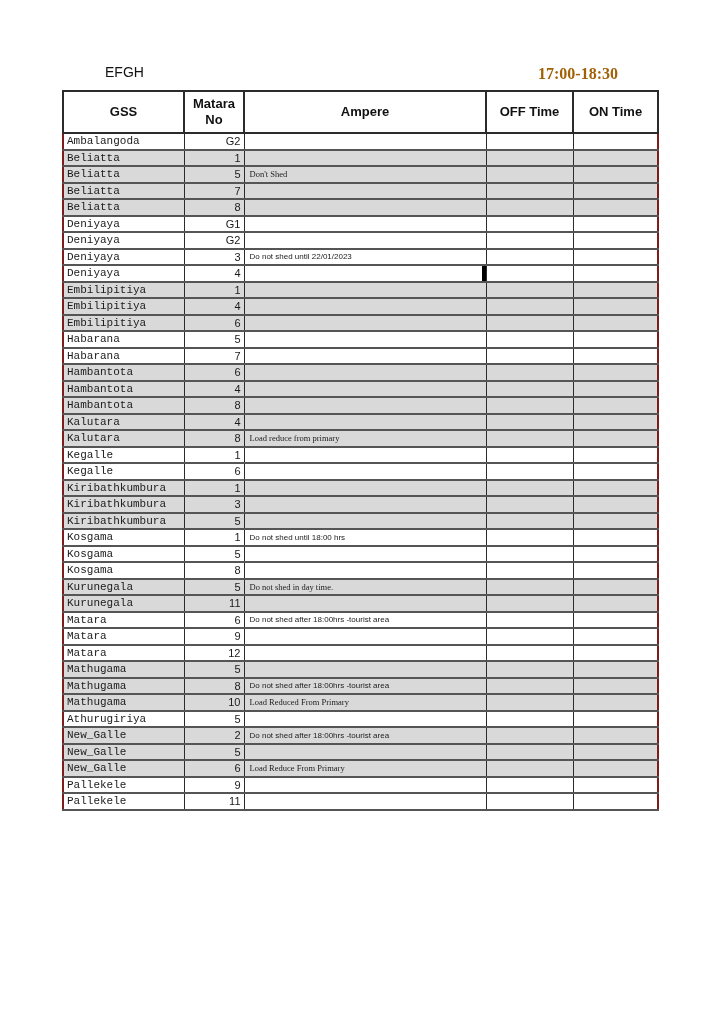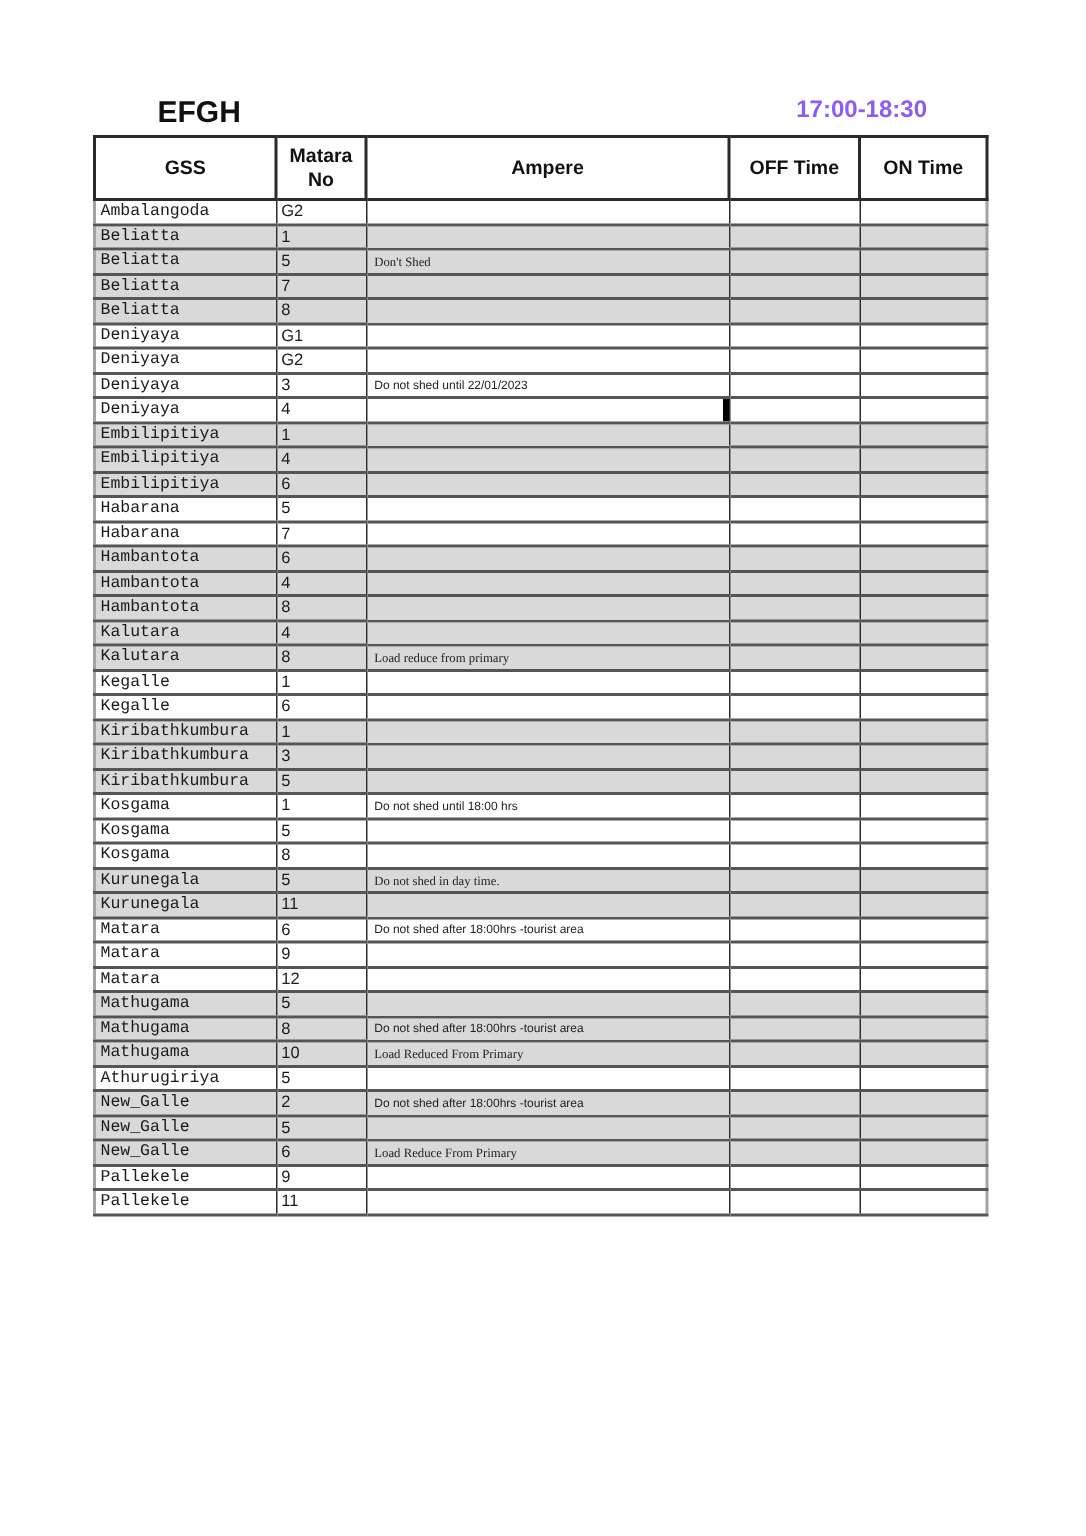--- a/index.html
+++ b/index.html
@@ -1,32 +1,32 @@
 <!DOCTYPE html>
 <html><head>
 <meta charset="utf-8">
 <style>
   * { margin: 0; padding: 0; box-sizing: border-box; }
   html, body { width: 724px; height: 1024px; background: #ffffff; }
   body { font-family: "Liberation Sans", sans-serif; color: #1a1a1a; position: relative; }
 
   .page-title {
     position: absolute; left: 105px; top: 64px;
-    font-size: 20px; font-weight: bold; letter-spacing: 0px; color: #111;
+    font-size: 14px; font-weight: normal; letter-spacing: 0px; color: #111;
   }
   .time-range {
     position: absolute; right: 106px; top: 65px;
-    font-size: 16px; font-weight: bold; color: #8b5cf6;
+    font-size: 16px; font-weight: bold; color: #a16207; font-family: Liberation Serif, serif;
   }
 
   table.schedule {
     position: absolute; left: 62px; top: 90px;
     width: 595px; table-layout: fixed;
     border-collapse: collapse;
-    border: 2px solid #a3a3a3;
+    border: 2px solid #7f1d1d;
   }
   col.c-gss    { width: 121px; }
   col.c-feeder { width: 60px; }
   col.c-note   { width: 242px; }
   col.c-off    { width: 87px; }
   col.c-on     { width: 85px; }
 
   thead th {
     height: 42px;
     border: 2px solid #2b2b2b;
@@ -40,21 +40,21 @@
     border-right: 1px solid #2b2b2b;
     border-top: 2px solid #555555;
     border-bottom: 2px solid #555555;
     font-size: 11px; vertical-align: middle;
     padding: 0 3px;
     overflow: hidden; white-space: nowrap;
   }
   tbody tr.shaded td { background: #d9d9d9; }
 
   td.c-gss  { text-align: left; font-family: Liberation Mono, monospace; }
-  td.c-feeder { text-align: left; }
+  td.c-feeder { text-align: right; }
   td.c-note {
     font-size: 8px; color: #222; padding-left: 5px; position: relative;
   }
   td.c-note.serif { font-family: "Liberation Serif", serif; font-size: 8.5px; margin-left: 22px; }
   td.c-note.mark::after {
     content: "";
     position: absolute; right: 0; top: 0;
     width: 4px; height: 100%;
     background: #000;
   }

